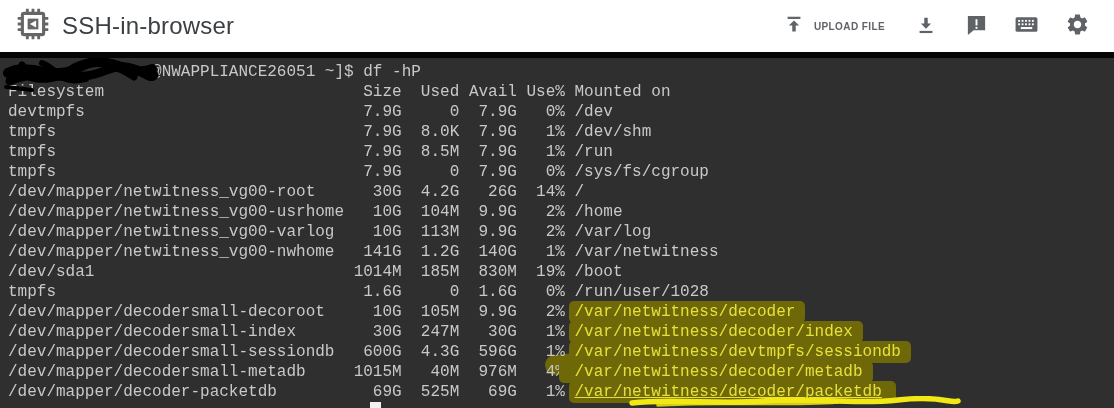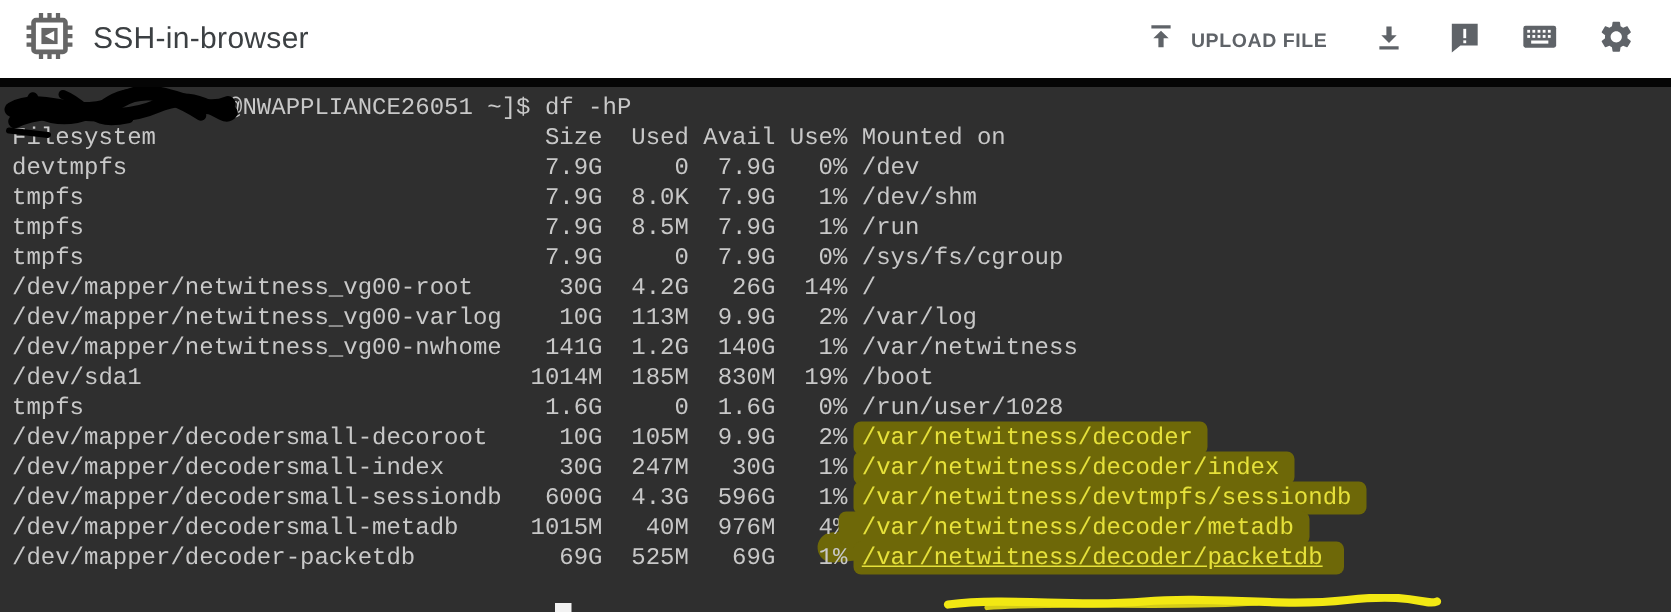--- a/index.html
+++ b/index.html
@@ -8,24 +8,24 @@
   :root{
     --term-bg:#2f2f2f; --term-text:#c8c8c8;
     --hl-bg:#6e6808; --hl-text:#e6e13a; --uline:#f2e813;
     --icon:#5f6368;
   }
   
   .hdr{position:absolute;top:0;left:0;width:100%;height:52px;background:#fff;
        display:flex;align-items:center;justify-content:space-between;
        padding:0 14px 0 16px;box-sizing:border-box;}
   .hdr-left{display:flex;align-items:center;gap:12px;}
-  .app-title{font-size:20px;color:#3c4043;letter-spacing:.2px;}
+  .app-title{font-size:24px;color:#3c4043;letter-spacing:.2px;}
   .hdr-right{display:flex;align-items:center;gap:6px;}
   .txt-btn{display:flex;align-items:center;gap:9px;background:none;border:none;cursor:pointer;
-           color:var(--icon);font-family:"Liberation Sans",sans-serif;font-size:13px;font-weight:700;
+           color:var(--icon);font-family:"Liberation Sans",sans-serif;font-size:10px;font-weight:700;
            letter-spacing:.4px;padding:8px 12px;}
   .icon-btn{background:none;border:none;cursor:pointer;padding:8px 10px;display:flex;align-items:center;}
   
   .strip{position:absolute;top:52px;left:0;width:100%;height:6px;background:#050505;}
   
   .terminal{position:absolute;top:58px;left:0;right:0;bottom:0;background:var(--term-bg);
             overflow:hidden;padding:4px 0 0 8px;box-sizing:border-box;
             font-family:"Liberation Mono",monospace;font-size:16px;line-height:20px;
             color:var(--term-text);}
   .tline{white-space:pre;height:20px;position:relative;z-index:1;}
@@ -120,20 +120,21 @@
 <div class="terminal">
   <div class="smear"></div>
   <div id="term-lines">
       <div class="tline">               @NWAPPLIANCE26051 ~]$ df -hP</div>
       <div class="tline">Filesystem                           Size  Used Avail Use% Mounted on</div>
       <div class="tline">devtmpfs                             7.9G     0  7.9G   0% <span>/dev</span></div>
       <div class="tline">tmpfs                                7.9G  8.0K  7.9G   1% <span>/dev/shm</span></div>
       <div class="tline">tmpfs                                7.9G  8.5M  7.9G   1% <span>/run</span></div>
       <div class="tline">tmpfs                                7.9G     0  7.9G   0% <span>/sys/fs/cgroup</span></div>
       <div class="tline">/dev/mapper/netwitness_vg00-root      30G  4.2G   26G  14% <span>/</span></div>
+      <div class="tline">/dev/mapper/netwitness_vg00-usrhome   10G  104M  9.9G   2% <span>/home</span></div>
       <div class="tline">/dev/mapper/netwitness_vg00-varlog    10G  113M  9.9G   2% <span>/var/log</span></div>
       <div class="tline">/dev/mapper/netwitness_vg00-nwhome   141G  1.2G  140G   1% <span>/var/netwitness</span></div>
       <div class="tline">/dev/sda1                           1014M  185M  830M  19% <span>/boot</span></div>
       <div class="tline">tmpfs                                1.6G     0  1.6G   0% <span>/run/user/1028</span></div>
       <div class="tline">/dev/mapper/decodersmall-decoroot     10G  105M  9.9G   2% <span class="hl hl-10">/var/netwitness/decoder</span></div>
       <div class="tline">/dev/mapper/decodersmall-index        30G  247M   30G   1% <span class="hl hl-11">/var/netwitness/decoder/index</span></div>
       <div class="tline">/dev/mapper/decodersmall-sessiondb   600G  4.3G  596G   1% <span class="hl hl-12">/var/netwitness/devtmpfs/sessiondb</span></div>
       <div class="tline">/dev/mapper/decodersmall-metadb     1015M   40M  976M   4% <span class="hl hl-13">/var/netwitness/decoder/metadb</span></div>
       <div class="tline">/dev/mapper/decoder-packetdb          69G  525M   69G   1% <span class="hl hl-14">/var/netwitness/decoder/packetdb</span></div>
     </div>

